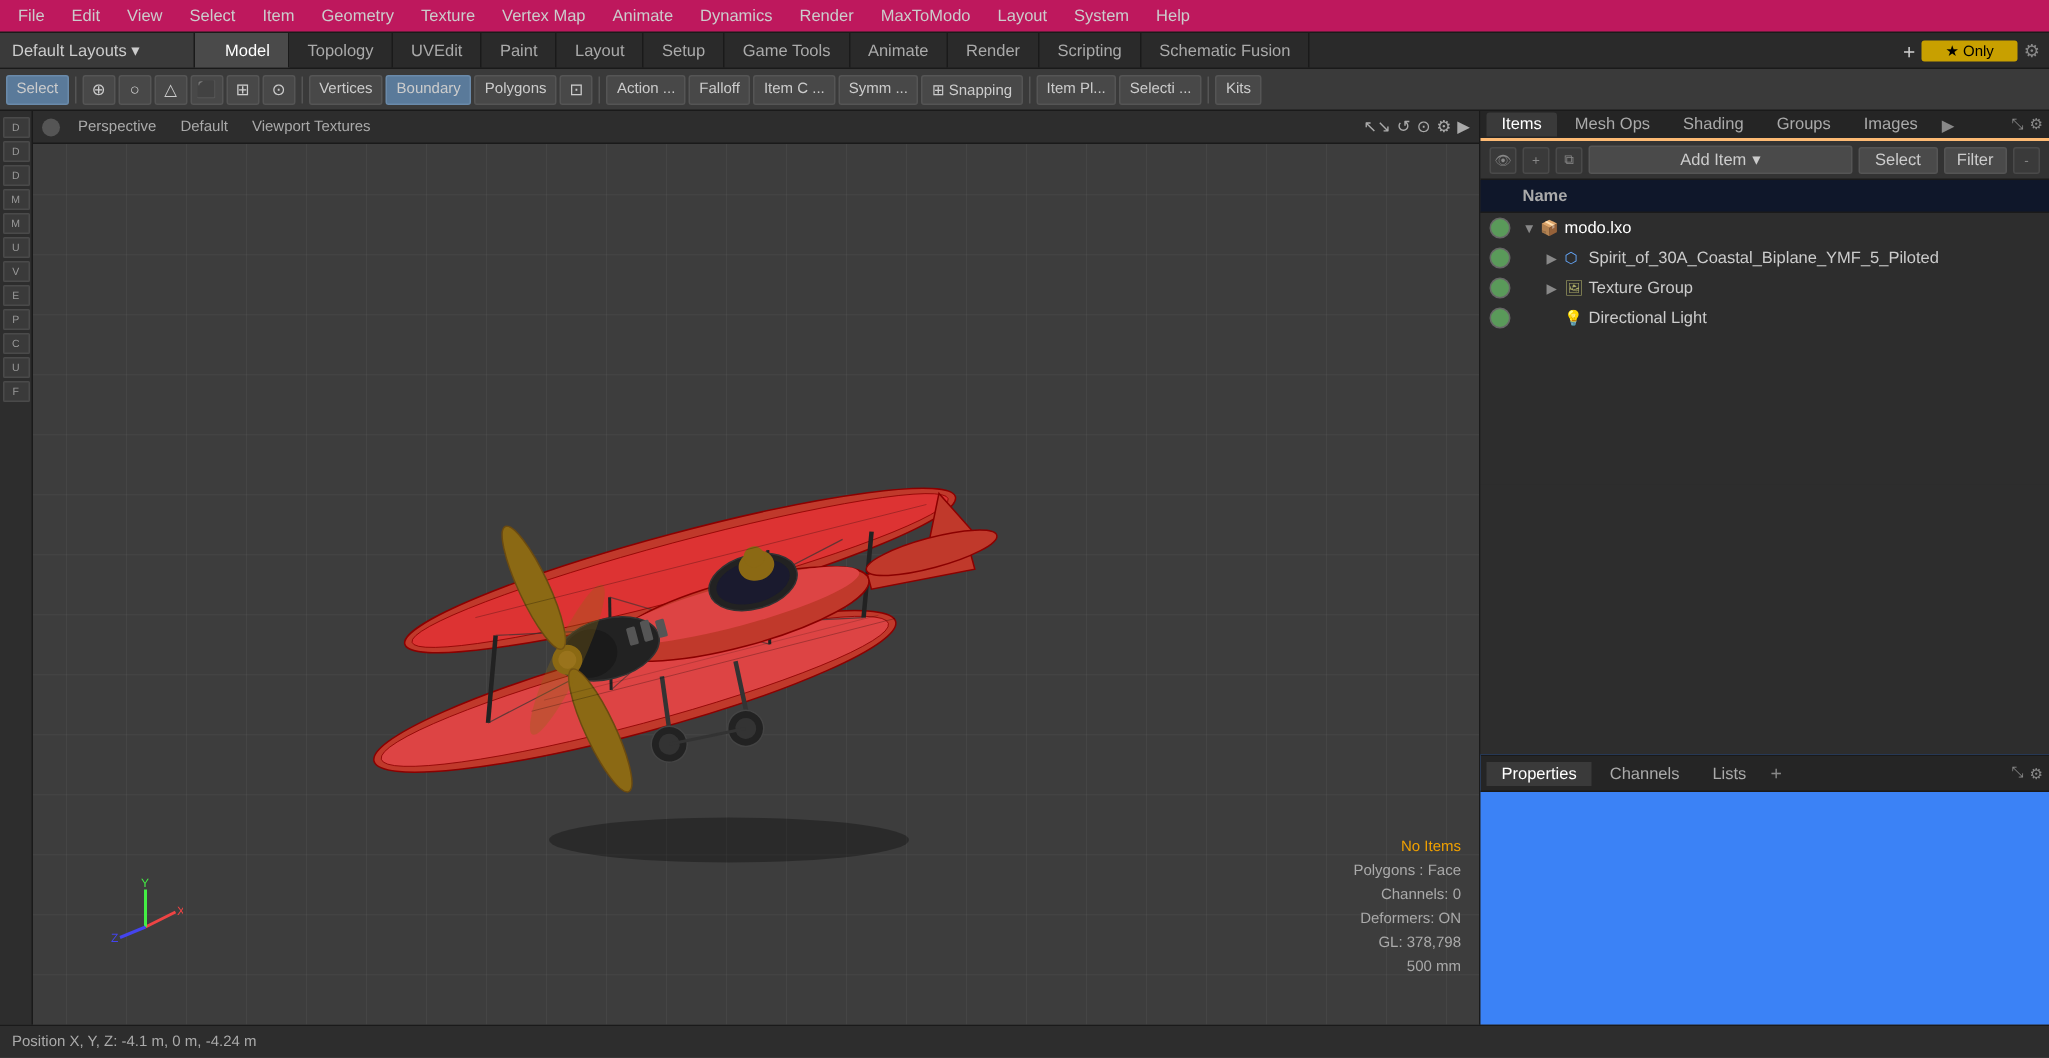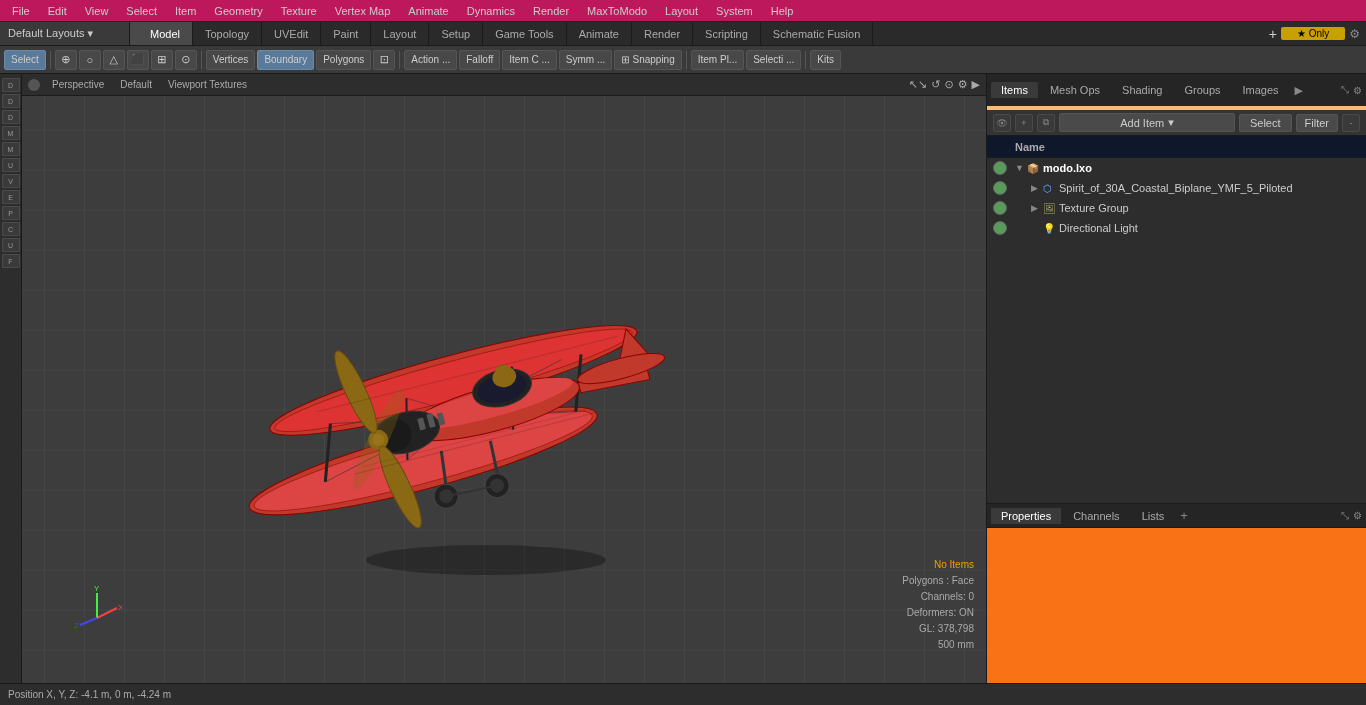--- a/index.html
+++ b/index.html
@@ -275,23 +275,23 @@
       background: #2d2d2d;
       border-left: 1px solid #1a1a1a;
       display: flex;
       flex-direction: column;
     }
 
     
     #right-panel-tabs {
       display: flex;
       align-items: center;
-      height: 36px;
+      height: 20px;
       background: #252525;
-      border-bottom: 4px solid #fdba74;
+      border-bottom: 2px solid #fdba74;
       padding: 0 4px;
       gap: 2px;
     }
     .rp-tab {
       padding: 2px 10px;
       cursor: pointer;
       font-size: 11px;
       color: #aaa;
       border-radius: 2px 2px 0 0;
     }
@@ -427,27 +427,27 @@
     .item-icon {
       width: 16px;
       font-size: 10px;
       color: #888;
     }
     .item-name {
       font-size: 11px;
       color: #ccc;
       flex: 1;
     }
-    .item-name.bold { font-weight: bold; color: #fff; }
+    .item-name.bold { font-weight: normal; color: #fff; }
 
     
     #right-panel-bottom {
       height: 180px;
       border-top: 1px solid #1a1a1a;
-      background: #f97316;
+      background: #3b82f6;
     }
     #properties-tabs {
       display: flex;
       align-items: center;
       height: 24px;
       background: #252525;
       border-bottom: 1px solid #1a1a1a;
       padding: 0 4px;
       gap: 2px;
     }

